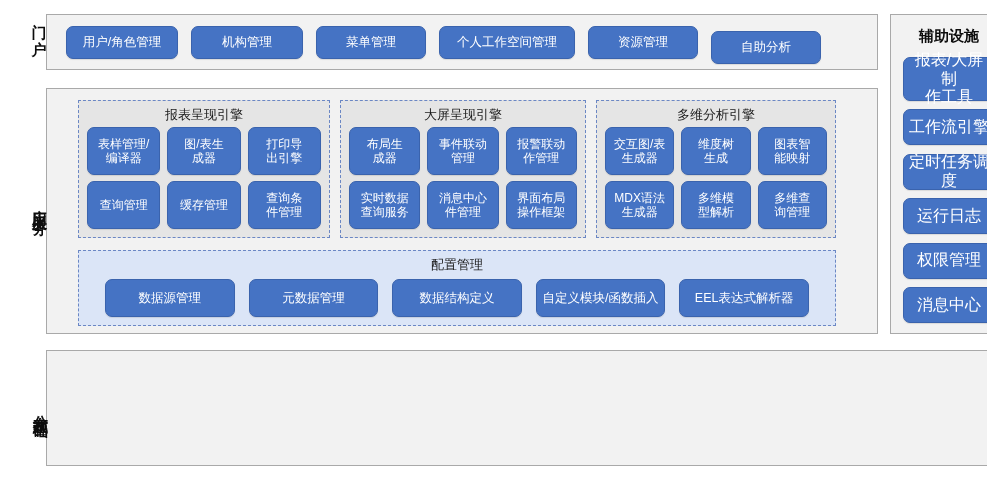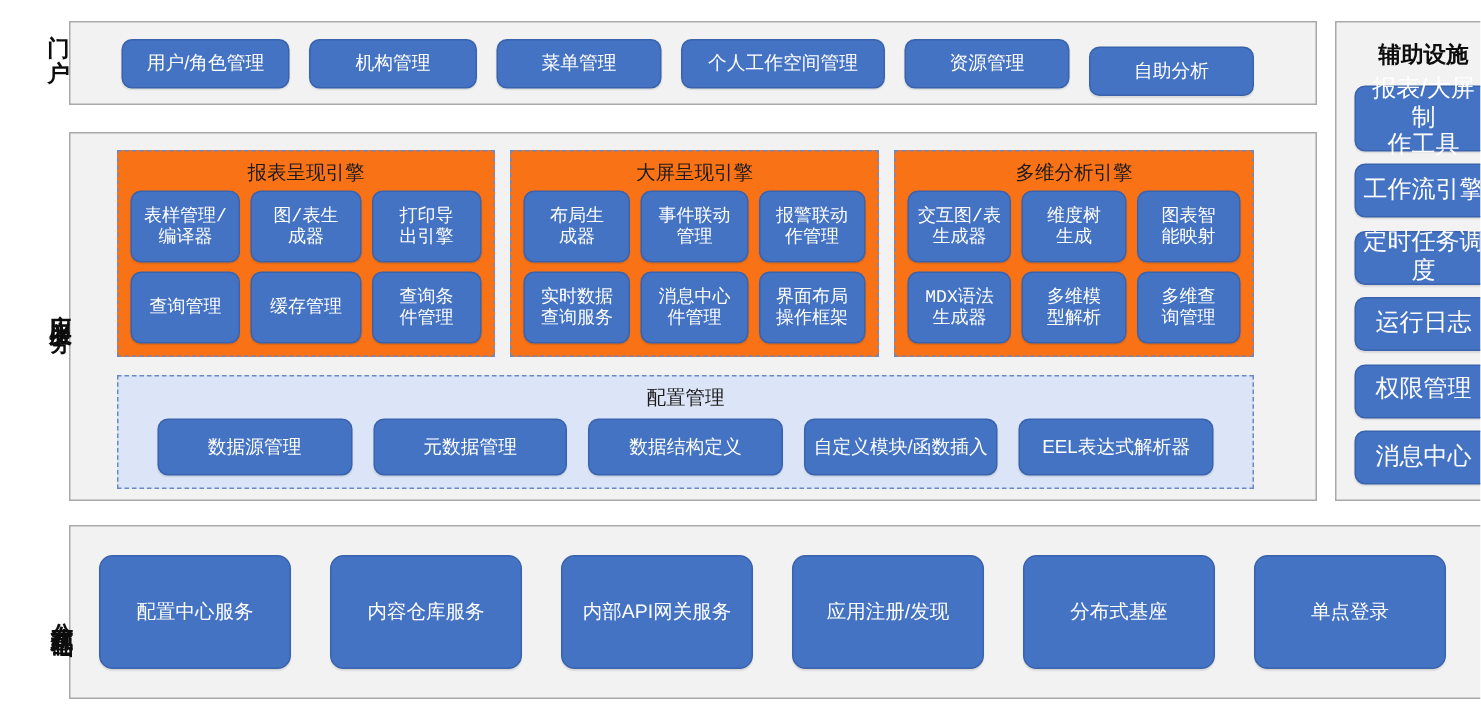--- a/index.html
+++ b/index.html
@@ -54,38 +54,37 @@
 
   
   #portal-panel { left: 14px; top: 14px; width: 832px; height: 56px; }
   #portal-label {
     left: 22px; top: 20px; width: 34px; height: 44px;
     font-size: 15px;
   }
   #portal-row {
     position: absolute; left: 66px; top: 22px;
     width: 770px; height: 40px;
-    display: flex; align-items: center; gap: 13px; justify-content: flex-end;
+    display: flex; align-items: center; gap: 13px;
   }
   #portal-row .node { height: 33px; font-size: 12.5px; }
 
   
   #app-panel { left: 14px; top: 88px; width: 832px; height: 246px; }
   #app-label {
     left: 22px; top: 140px; width: 34px; height: 130px;
     font-size: 15px; writing-mode: vertical-rl; text-orientation: upright;
     letter-spacing: 4px;
   }
 
   .engine-box {
     position: absolute;
     top: 100px; height: 138px;
-    background: #f97316;
+    background: #e5e5e5;
     border: 1px dashed #6b87c4;
-    font-family: Liberation Mono, monospace;
   }
   .engine-title {
     position: absolute; top: 5px; left: 0; right: 0;
     text-align: center; font-size: 13px; color: #1a1a1a;
     font-weight: 500;
   }
   .engine-grid {
     position: absolute; left: 8px; right: 8px; top: 26px;
     display: grid;
     grid-template-columns: 1fr 1fr 1fr;
@@ -234,22 +233,14 @@
         <div class="node">工作流引擎</div>
         <div class="node">定时任务调度</div>
         <div class="node">运行日志</div>
         <div class="node">权限管理</div>
         <div class="node">消息中心</div>
       </div>
   </div>
 
   <div class="panel" id="base-panel"></div>
   <div class="band-label" id="base-label">分布式基础</div>
-  <div id="base-row">
-      <div class="node">配置中心服务</div>
-      <div class="node">内容仓库服务</div>
-      <div class="node">内部API网关服务</div>
-      <div class="node">应用注册/发现</div>
-      <div class="node">分布式基座</div>
-      <div class="node">单点登录</div>
-    </div>
 
 </div>
 
 </body></html>

